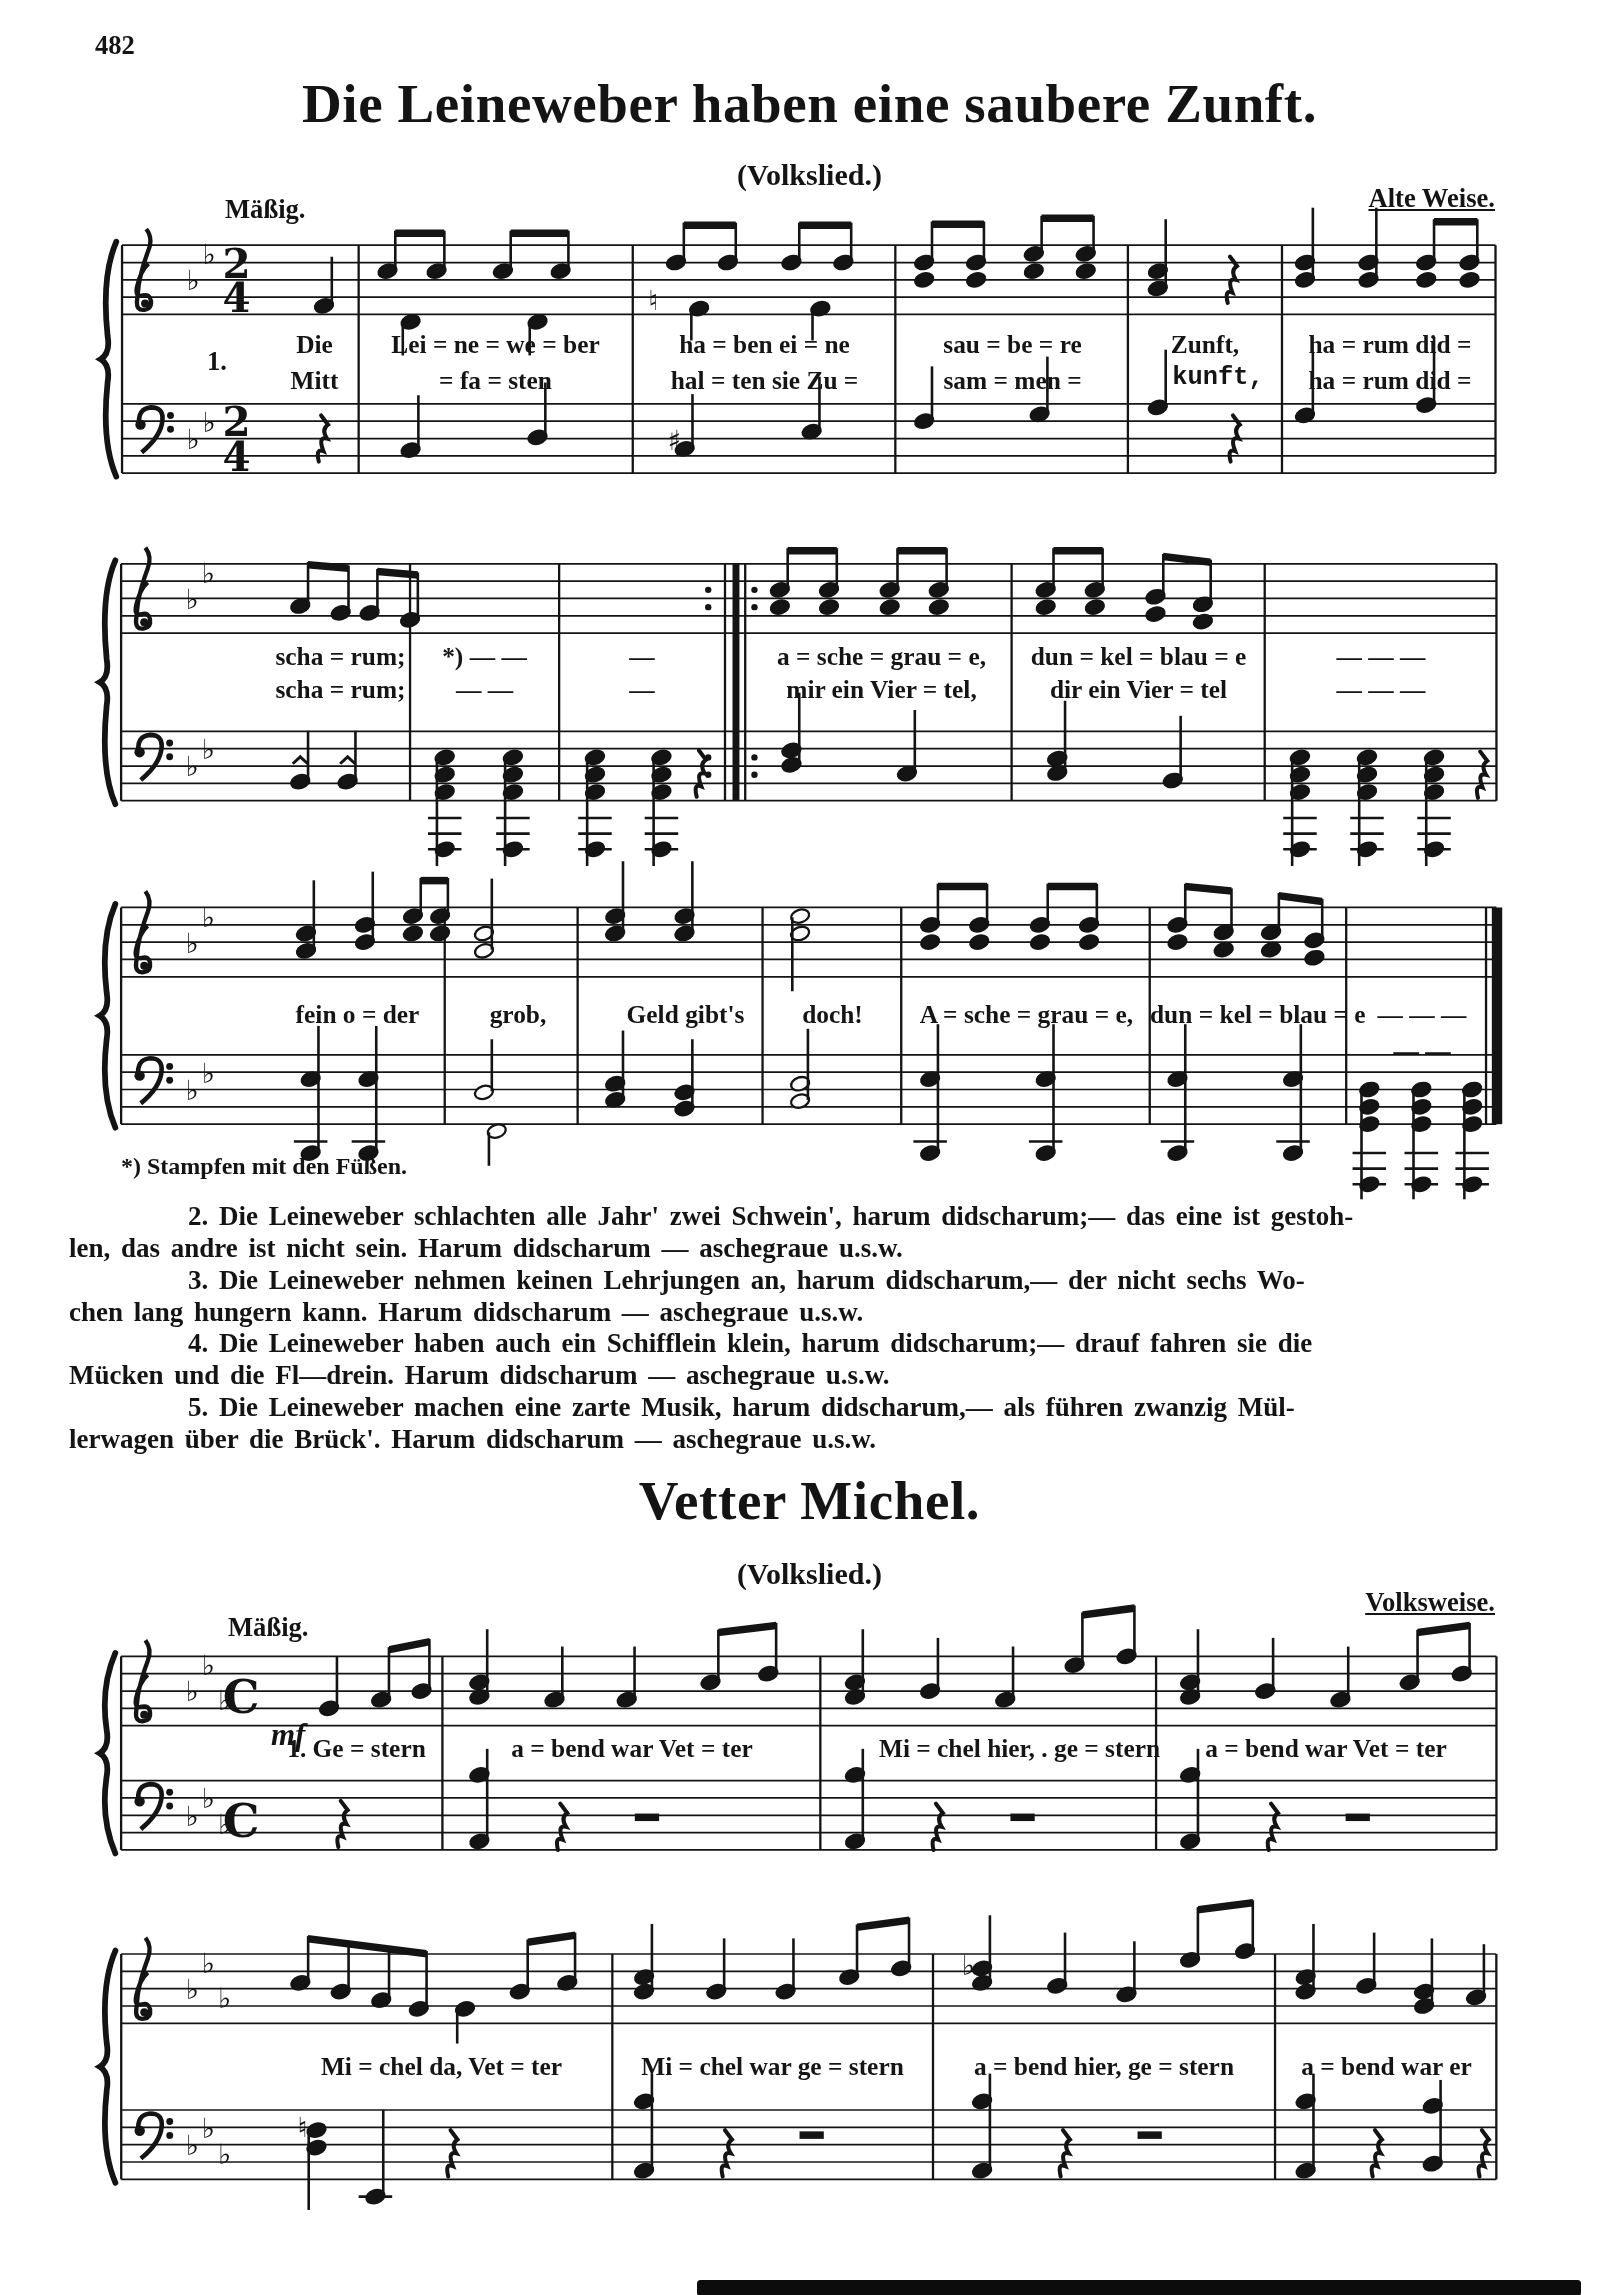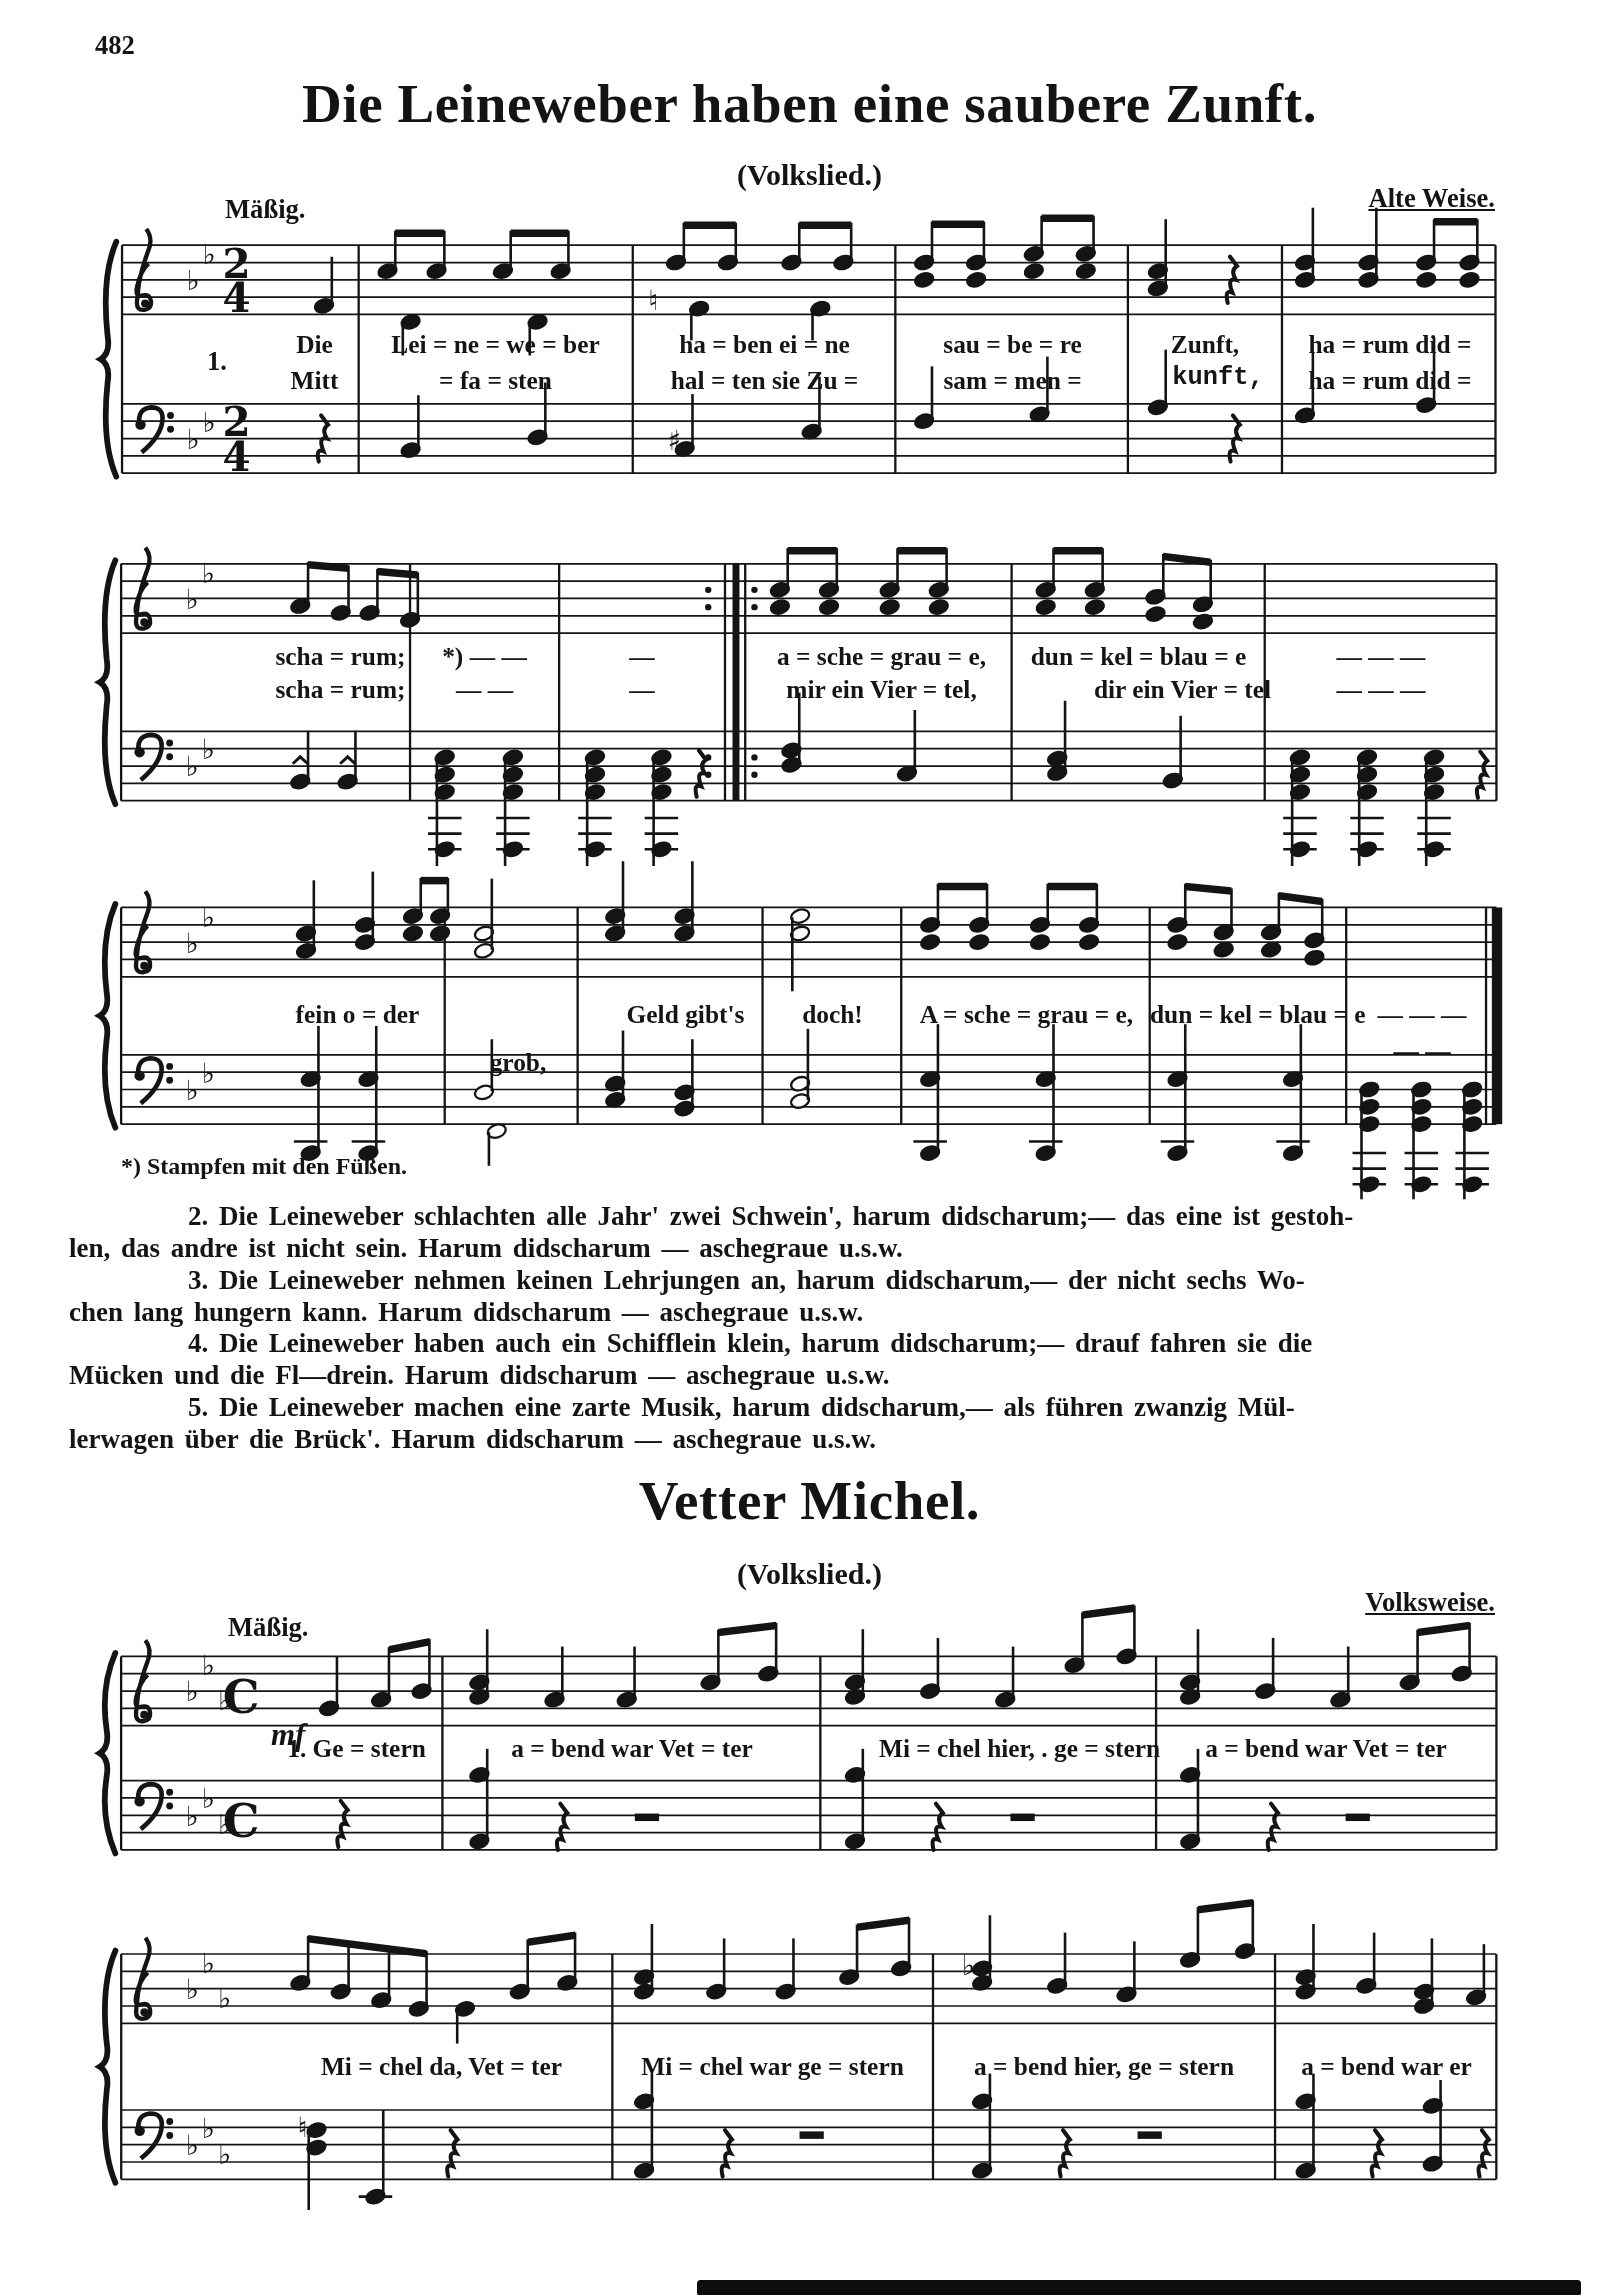--- a/index.html
+++ b/index.html
@@ -330,21 +330,21 @@
     <div class="lyr" style="left: 173px; width: 139px; top: 87px;">scha = rum;</div>
     <div class="lyr" style="left: 312px; width: 149px; top: 87px;">*)  —  —</div>
     <div class="lyr" style="left: 461px; width: 166px; top: 87px;">—</div>
     <div class="lyr" style="left: 653px; width: 261px; top: 87px;">a = sche = grau = e,</div>
     <div class="lyr" style="left: 914px; width: 253px; top: 87px;">dun = kel = blau = e</div>
     <div class="lyr" style="left: 1167px; width: 232px; top: 87px;">—  —  —</div>
     <div class="lyr" style="left: 173px; width: 139px; top: 120px;">scha = rum;</div>
     <div class="lyr" style="left: 312px; width: 149px; top: 120px;">—  —</div>
     <div class="lyr" style="left: 461px; width: 166px; top: 120px;">—</div>
     <div class="lyr" style="left: 653px; width: 261px; top: 120px;">mir ein Vier = tel,</div>
-    <div class="lyr" style="left: 914px; width: 253px; top: 120px; padding-left: 44px;">dir ein Vier = tel</div>
+    <div class="lyr" style="left: 914px; width: 253px; top: 120px;">dir ein Vier = tel</div>
     <div class="lyr" style="left: 1167px; width: 232px; top: 120px;">—  —  —</div>
   </div>
 <div class="system" id="sys2" style="top:893px;width:1410px;height:315px;">
     <svg width="1410" height="315" viewBox="0 0 2440 545">
       <line x1="40" y1="25" x2="2420" y2="25" stroke="#141414" stroke-width="3"></line>
       <line x1="40" y1="280" x2="2420" y2="280" stroke="#141414" stroke-width="3"></line>
       <line x1="40" y1="55" x2="2420" y2="55" stroke="#141414" stroke-width="3"></line>
       <line x1="40" y1="310" x2="2420" y2="310" stroke="#141414" stroke-width="3"></line>
       <line x1="40" y1="85" x2="2420" y2="85" stroke="#141414" stroke-width="3"></line>
       <line x1="40" y1="340" x2="2420" y2="340" stroke="#141414" stroke-width="3"></line>
@@ -485,21 +485,21 @@
       <ellipse cx="2378" cy="340" rx="16" ry="11" transform="rotate(-18 2378 340)" fill="#141414" stroke="#141414" stroke-width="4"></ellipse>
       <ellipse cx="2378" cy="370" rx="16" ry="11" transform="rotate(-18 2378 370)" fill="#141414" stroke="#141414" stroke-width="4"></ellipse>
       <ellipse cx="2378" cy="400" rx="16" ry="11" transform="rotate(-18 2378 400)" fill="#141414" stroke="#141414" stroke-width="4"></ellipse>
       <line x1="2364.5" y1="342" x2="2364.5" y2="530" stroke="#141414" stroke-width="4.5"></line>
       <line x1="2349" y1="450" x2="2407" y2="450" stroke="#141414" stroke-width="4.5"></line>
       <line x1="2349" y1="477" x2="2407" y2="477" stroke="#141414" stroke-width="4.5"></line>
       <line x1="2349" y1="504" x2="2407" y2="504" stroke="#141414" stroke-width="4.5"></line>
       <ellipse cx="2378" cy="504" rx="16" ry="11" transform="rotate(-18 2378 504)" fill="#141414" stroke="#141414" stroke-width="4"></ellipse>
     </svg>
     <div class="lyr" style="left: 173px; width: 173px; top: 107px;">fein o = der</div>
-    <div class="lyr" style="left: 347px; width: 146px; top: 107px; margin-top: 48px;">grob,</div>
+    <div class="lyr" style="left: 347px; width: 146px; top: 107px;">grob,</div>
     <div class="lyr" style="left: 480px; width: 215px; top: 107px;">Geld gibt's</div>
     <div class="lyr" style="left: 665px; width: 139px; top: 107px;">doch!</div>
     <div class="lyr" style="left: 804px; width: 249px; top: 107px;">A = sche = grau = e,</div>
     <div class="lyr" style="left: 1052px; width: 197px; top: 107px;">dun = kel = blau = e</div>
     <div class="lyr" style="left: 1249px; width: 150px; top: 107px;">—  —  —</div>
     <div class="lyr" style="left: 173px; width: 173px; top: 143px;"></div>
     <div class="lyr" style="left: 347px; width: 133px; top: 143px;"></div>
     <div class="lyr" style="left: 480px; width: 185px; top: 143px;"></div>
     <div class="lyr" style="left: 665px; width: 139px; top: 143px;"></div>
     <div class="lyr" style="left: 804px; width: 249px; top: 143px;"></div>

